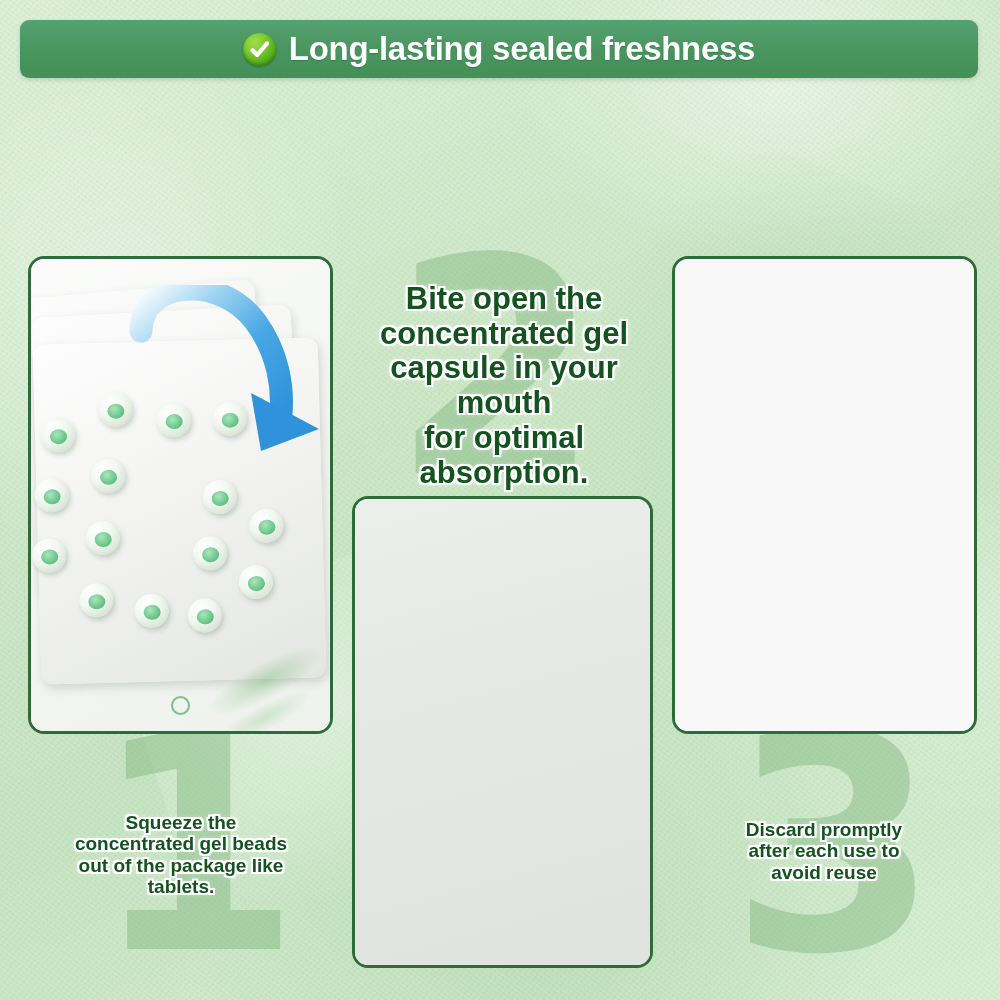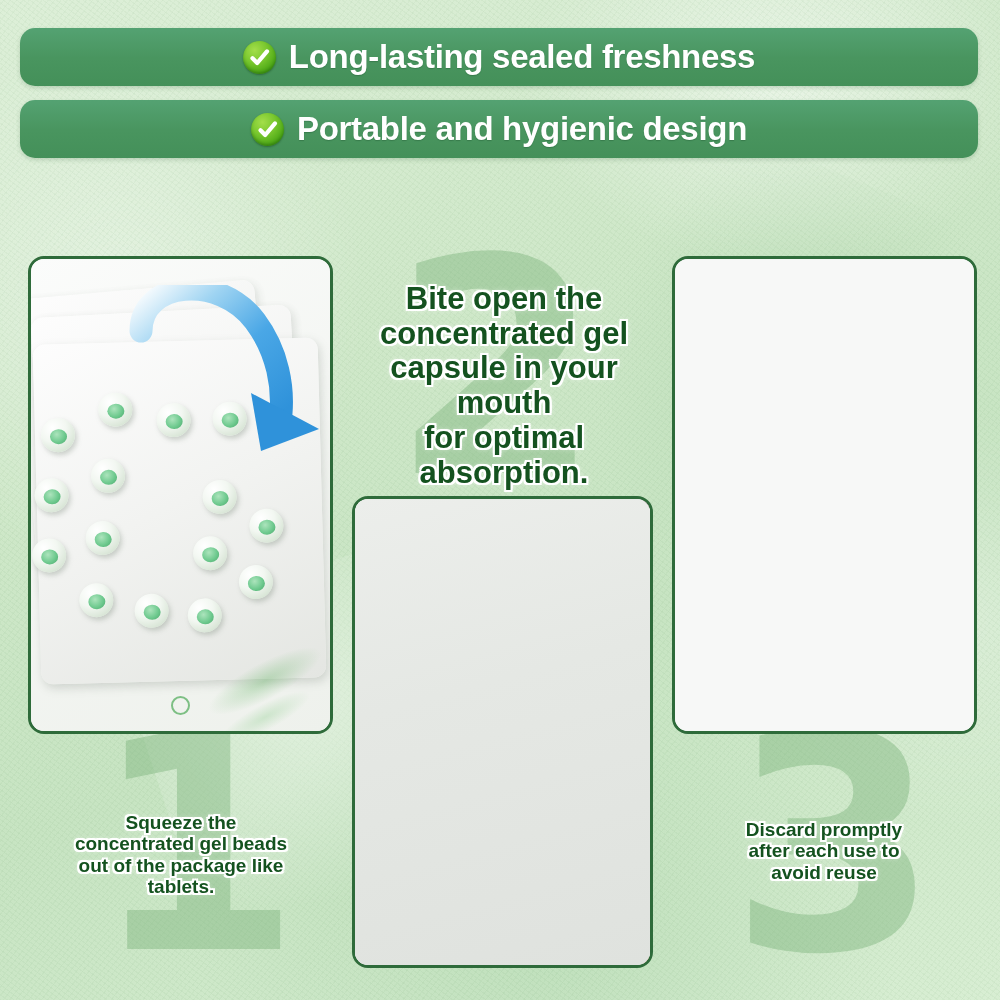--- a/index.html
+++ b/index.html
@@ -50,24 +50,23 @@
   }
   #ghost-1{ left:92px;  top:726px; font-size:300px; }
   #ghost-2{ left:392px; top:250px; font-size:300px; }
   #ghost-3{ left:730px; top:726px; font-size:300px; }
 
   
   #banners{ position:absolute; left:20px; top:20px; width:958px; }
   .banner{
     height:58px; margin-bottom:14px;
     background:linear-gradient(180deg,#54a272 0%,#49955f 52%,#449059 100%);
-    border-radius:15px;
+    border-radius:9px;
     display:flex; align-items:center; justify-content:center;
     box-shadow:0 2px 4px rgba(60,110,70,.22);
-    margin-top:8px;
   }
   .banner-label{
     color:#ffffff;
     font-size:33px;
     font-weight:bold;
     letter-spacing:-.3px;
     text-shadow:0 1px 1px rgba(30,80,45,.35);
     white-space:nowrap;
     font-family:"Liberation Sans", sans-serif;
   }
@@ -178,29 +177,20 @@
   <div class="banner">
     <span class="check-icon">
       <span class="c-outer"></span>
       <svg viewBox="0 0 33 33" width="33" height="33" aria-hidden="true">
         <path d="M9.5 17.2 L14.2 22.0 L24.0 10.4" fill="none" stroke="#ffffff" stroke-width="4.2" stroke-linecap="round" stroke-linejoin="round"></path>
       </svg>
     </span>
     <span class="banner-label">Long-lasting sealed freshness</span>
   </div>
 
-  <div class="banner">
-    <span class="check-icon">
-      <span class="c-outer"></span>
-      <svg viewBox="0 0 33 33" width="33" height="33" aria-hidden="true">
-        <path d="M9.5 17.2 L14.2 22.0 L24.0 10.4" fill="none" stroke="#ffffff" stroke-width="4.2" stroke-linecap="round" stroke-linejoin="round"></path>
-      </svg>
-    </span>
-    <span class="banner-label">Portable and hygienic design</span>
-  </div>
 
 
 </div>
 
 <div class="panel" id="panel-blister">
   <div class="blister-bg"></div>
 
   <div class="blister-sheet" id="sheet-back"></div>
   <div class="blister-sheet" id="sheet-mid"></div>
   <div class="blister-sheet" id="sheet-front">

